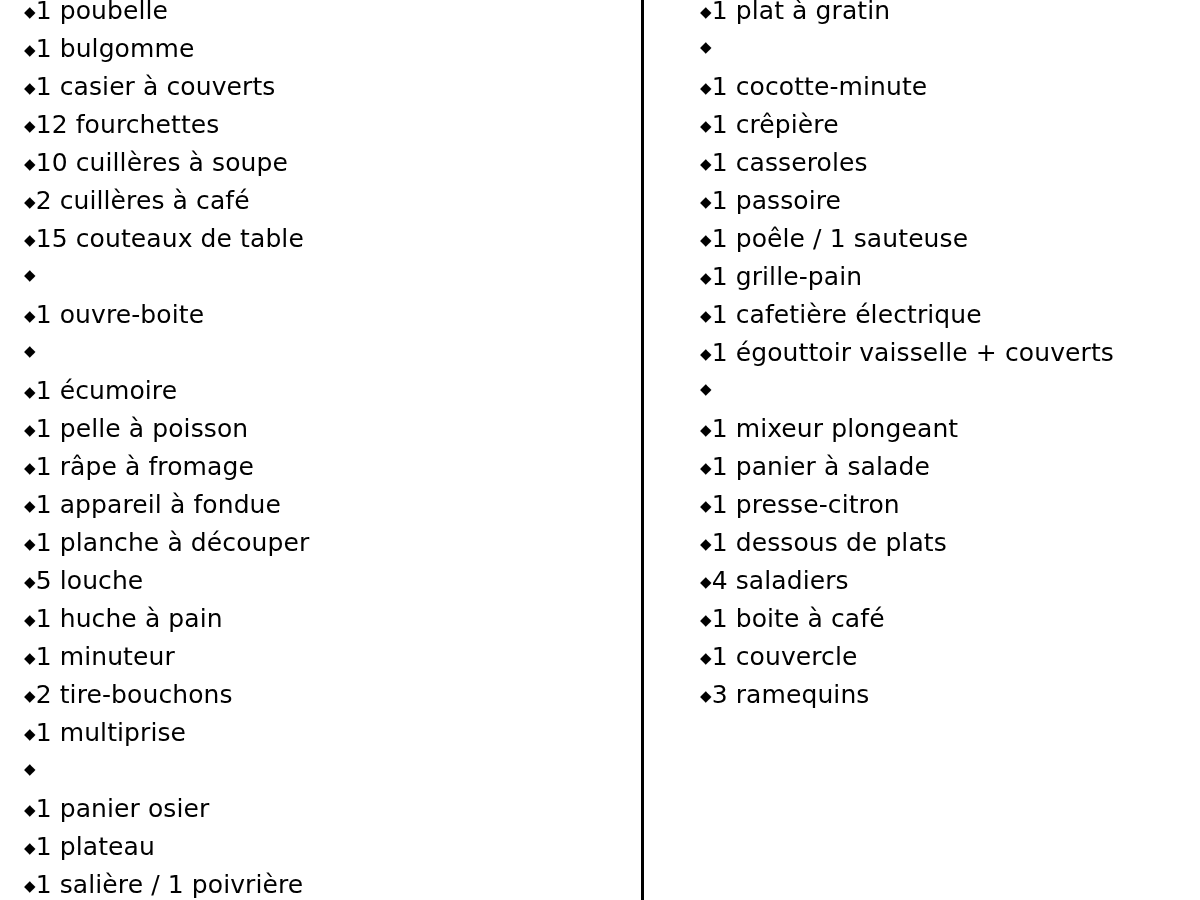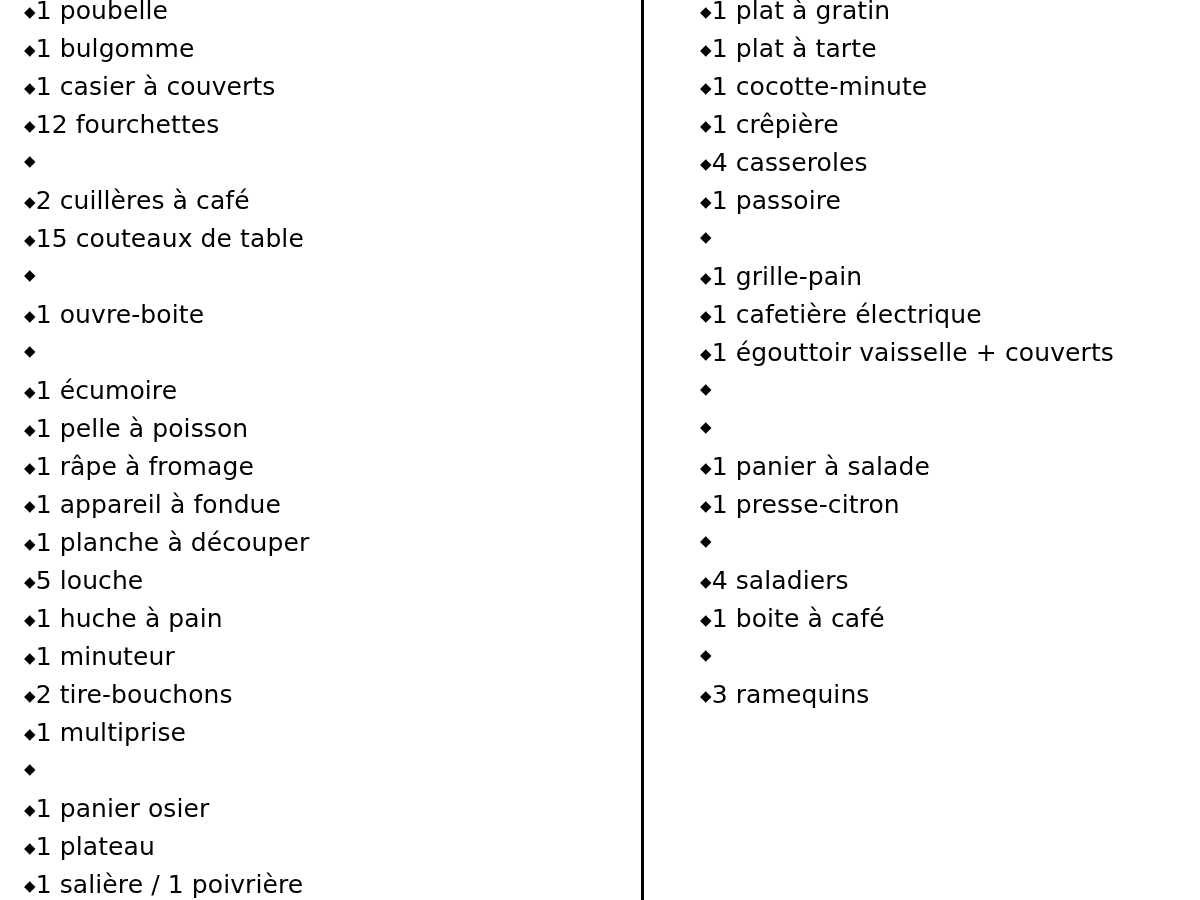--- a/index.html
+++ b/index.html
@@ -89,20 +89,21 @@
         <li class="inv-item">
           <span class="bullet">◆</span>
           <span class="item-label">1 casier à couverts</span>
         </li>
         <li class="inv-item">
           <span class="bullet">◆</span>
           <span class="item-label">12 fourchettes</span>
         </li>
         <li class="inv-item">
           <span class="bullet">◆</span>
+          <span class="item-label">10 cuillères à soupe</span>
         </li>
         <li class="inv-item">
           <span class="bullet">◆</span>
           <span class="item-label">2 cuillères à café</span>
         </li>
         <li class="inv-item">
           <span class="bullet">◆</span>
           <span class="item-label">15 couteaux de table</span>
         </li>
         <li class="inv-item">
@@ -174,80 +175,83 @@
   </div>
 
   <div class="column column-right">
     <ul class="inv-list">
         <li class="inv-item">
           <span class="bullet">◆</span>
           <span class="item-label">1 plat à gratin</span>
         </li>
         <li class="inv-item">
           <span class="bullet">◆</span>
-          <span class="item-label">1 plat à tarte</span>
         </li>
         <li class="inv-item">
           <span class="bullet">◆</span>
           <span class="item-label">1 cocotte-minute</span>
         </li>
         <li class="inv-item">
           <span class="bullet">◆</span>
           <span class="item-label">1 crêpière</span>
         </li>
         <li class="inv-item">
           <span class="bullet">◆</span>
-          <span class="item-label">4 casseroles</span>
+          <span class="item-label">1 casseroles</span>
         </li>
         <li class="inv-item">
           <span class="bullet">◆</span>
           <span class="item-label">1 passoire</span>
         </li>
         <li class="inv-item">
           <span class="bullet">◆</span>
+          <span class="item-label">1 poêle / 1 sauteuse</span>
         </li>
         <li class="inv-item">
           <span class="bullet">◆</span>
           <span class="item-label">1 grille-pain</span>
         </li>
         <li class="inv-item">
           <span class="bullet">◆</span>
           <span class="item-label">1 cafetière électrique</span>
         </li>
         <li class="inv-item">
           <span class="bullet">◆</span>
           <span class="item-label">1 égouttoir vaisselle + couverts</span>
         </li>
         <li class="inv-item">
           <span class="bullet">◆</span>
         </li>
         <li class="inv-item">
           <span class="bullet">◆</span>
+          <span class="item-label">1 mixeur plongeant</span>
         </li>
         <li class="inv-item">
           <span class="bullet">◆</span>
           <span class="item-label">1 panier à salade</span>
         </li>
         <li class="inv-item">
           <span class="bullet">◆</span>
           <span class="item-label">1 presse-citron</span>
         </li>
         <li class="inv-item">
           <span class="bullet">◆</span>
+          <span class="item-label">1 dessous de plats</span>
         </li>
         <li class="inv-item">
           <span class="bullet">◆</span>
           <span class="item-label">4 saladiers</span>
         </li>
         <li class="inv-item">
           <span class="bullet">◆</span>
           <span class="item-label">1 boite à café</span>
         </li>
         <li class="inv-item">
           <span class="bullet">◆</span>
+          <span class="item-label">1 couvercle</span>
         </li>
         <li class="inv-item">
           <span class="bullet">◆</span>
           <span class="item-label">3 ramequins</span>
         </li>
       </ul>
   </div>
 
 </div>
 

